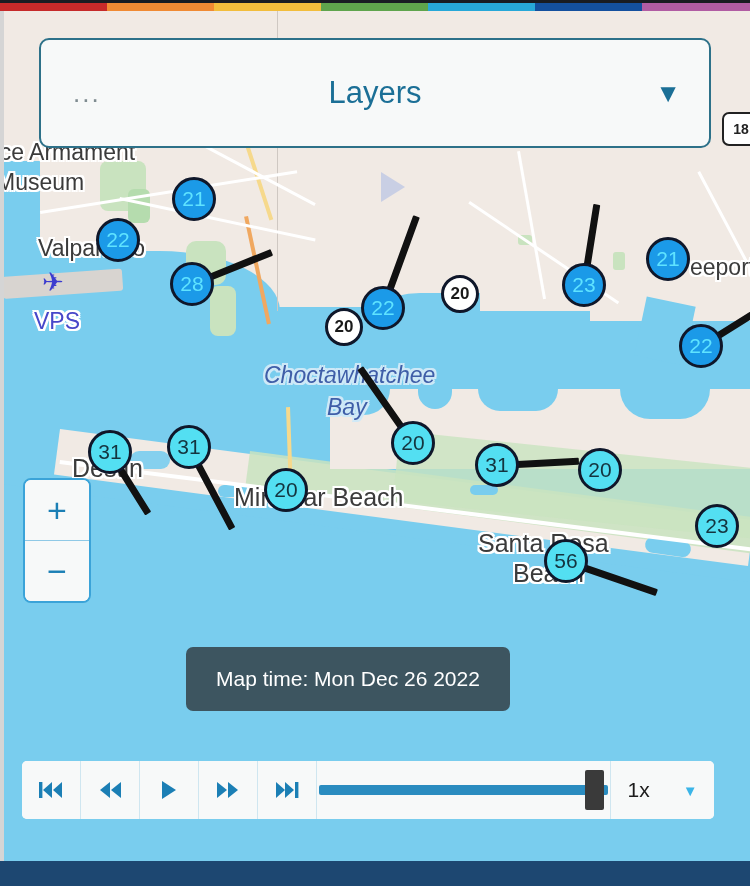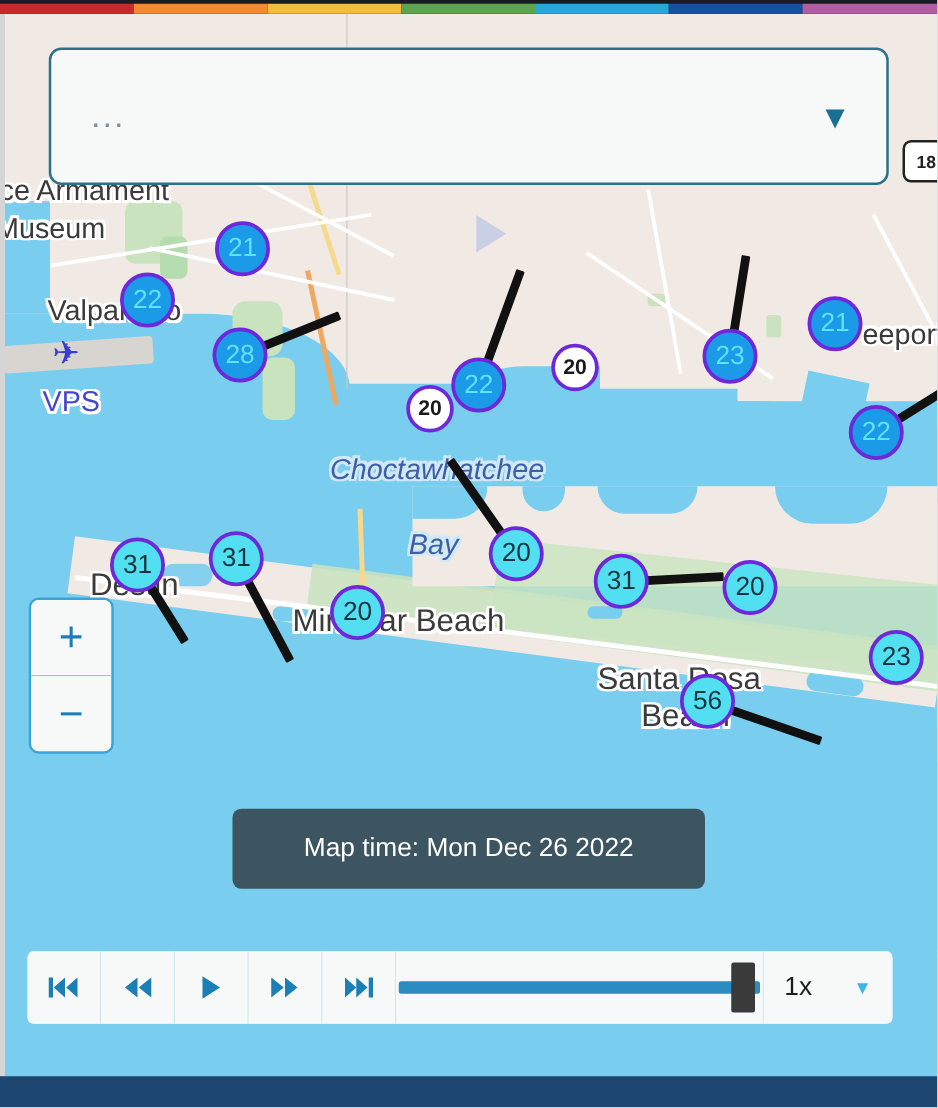--- a/index.html
+++ b/index.html
@@ -156,21 +156,21 @@
     position: absolute;
     background: #111111;
     height: 7px;
     border-radius: 1px;
     transform-origin: 0 50%;
   }
   .station .bubble {
     position: absolute;
     width: 44px; height: 44px;
     border-radius: 50%;
-    border: 3px solid #6d28d9;
+    border: 3px solid #0f172a;
     box-sizing: border-box;
     display: flex;
     align-items: center;
     justify-content: center;
     font-size: 21px;
     font-family: "Liberation Sans", sans-serif;
     z-index: 3;
   }
   .bubble.blue   { background: #1b9ae8; color: #5fe3ff; }
   .bubble.cyan   { background: #53dff2; color: #14343f; }
@@ -235,21 +235,21 @@
     font-size: 34px;
     line-height: 1;
     background: #f7f9f9;
   }
   #zoom-controls .zbtn.top { border-bottom: 1px solid #8fc9e6; }
 
   
   #maptime {
     position: absolute;
     left: 186px; top: 636px;
-    width: 378px;
+    width: 324px;
     box-sizing: border-box;
     padding: 16px 10px;
     background: #3d5560;
     color: #ffffff;
     border-radius: 7px;
     text-align: center;
     font-size: 21px;
     line-height: 1.52;
     z-index: 40;
   }
@@ -398,21 +398,21 @@
     <div class="shield" style="left:722px; top:101px;">
       <span>18</span>
     </div>
 
     <div id="map-labels">
         <div class="maplabel" style="left: -8px; top: 128px; font-size: 23px;">rce Armament</div>
         <div class="maplabel" style="left: -4px; top: 158px; font-size: 23px;">Museum</div>
         <div class="maplabel" style="left: 38px; top: 224px; font-size: 23px;">Valparaiso</div>
         <div class="maplabel airport" style="left: 34px; top: 297px; font-size: 23px;">VPS</div>
         <div class="maplabel water-name" style="left: 264px; top: 351px; font-size: 23px;">Choctawhatchee</div>
-        <div class="maplabel water-name" style="left: 327px; top: 383px; font-size: 23px; margin-top: 28px;">Bay</div>
+        <div class="maplabel water-name" style="left: 327px; top: 383px; font-size: 23px;">Bay</div>
         <div class="maplabel" style="left: 72px; top: 443px; font-size: 25px;">Destin</div>
         <div class="maplabel" style="left: 234px; top: 472px; font-size: 25px;">Miramar Beach</div>
         <div class="maplabel" style="left: 478px; top: 518px; font-size: 25px;">Santa Rosa</div>
         <div class="maplabel" style="left: 513px; top: 548px; font-size: 25px;">Beach</div>
         <div class="maplabel" style="left: 690px; top: 243px; font-size: 23px;">eeport</div>
       </div>
 
     <div id="stations">
         <div class="station" style="left: 172px; top: 166px;">
           <div class="bubble blue">21</div>
@@ -528,19 +528,20 @@
       <div class="speed">
         <span class="lbl">1x</span>
         <span class="caret">▼</span>
       </div>
     </div>
 
   </div>
 
   <div id="layers-panel">
     <span class="dots">...</span>
+    <span class="title">Layers</span>
     <span class="caret">▼</span>
   </div>
 
   <div id="leftgutter"></div>
   <div id="bottombar"></div>
 
 </div>
 
 </body></html>

